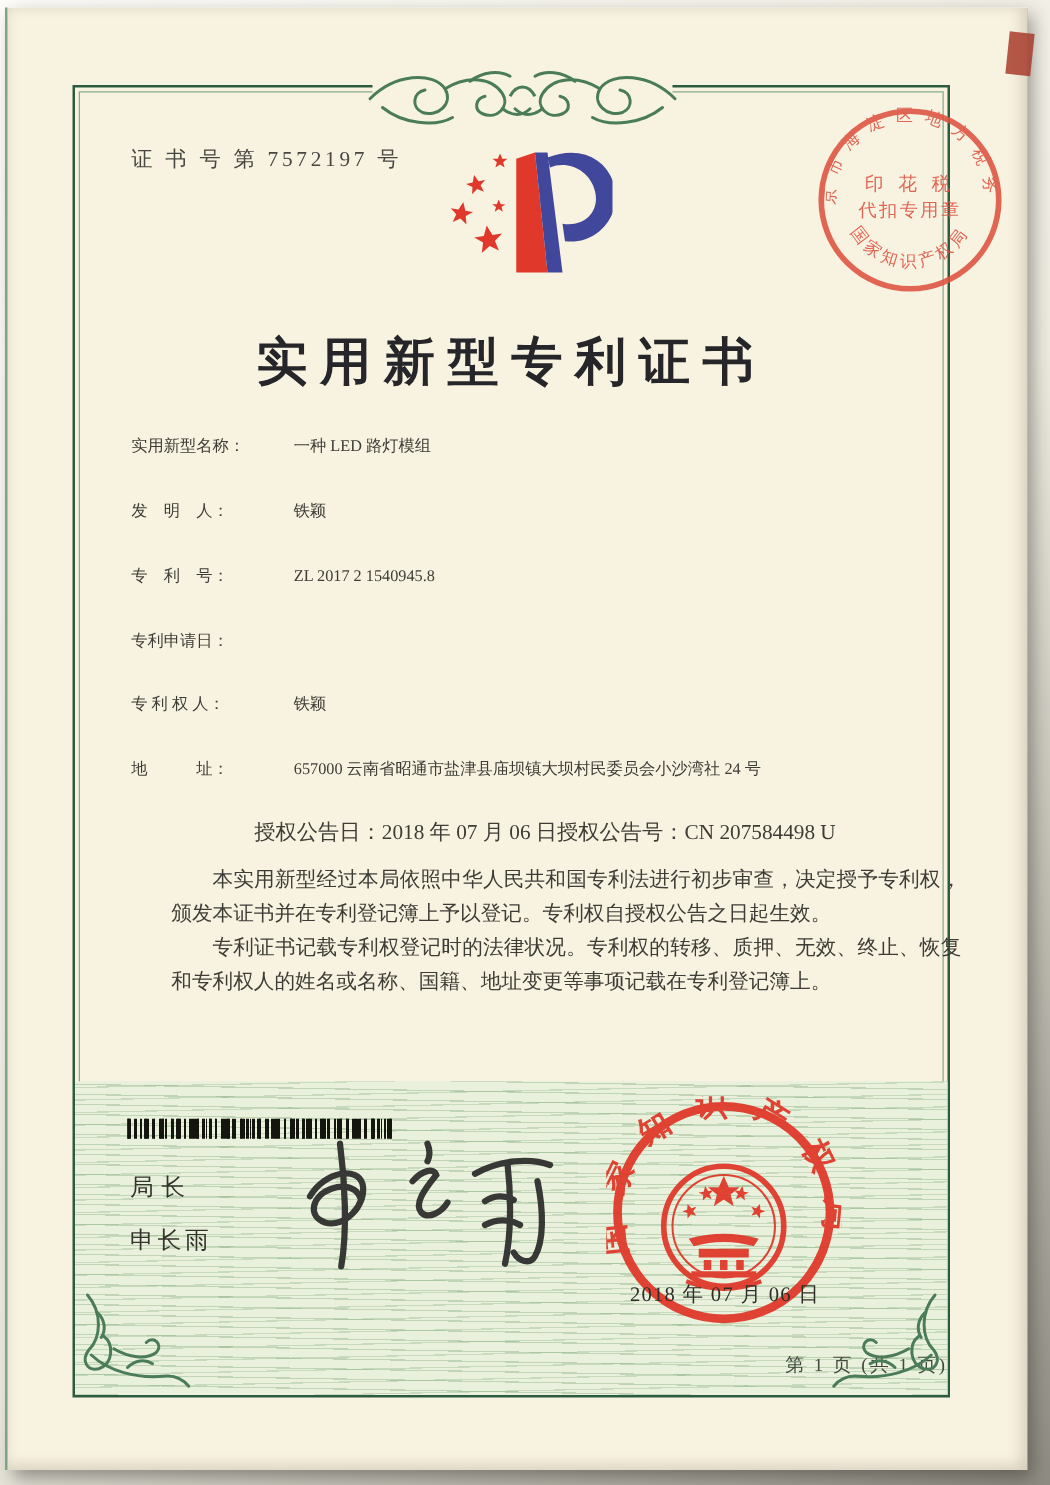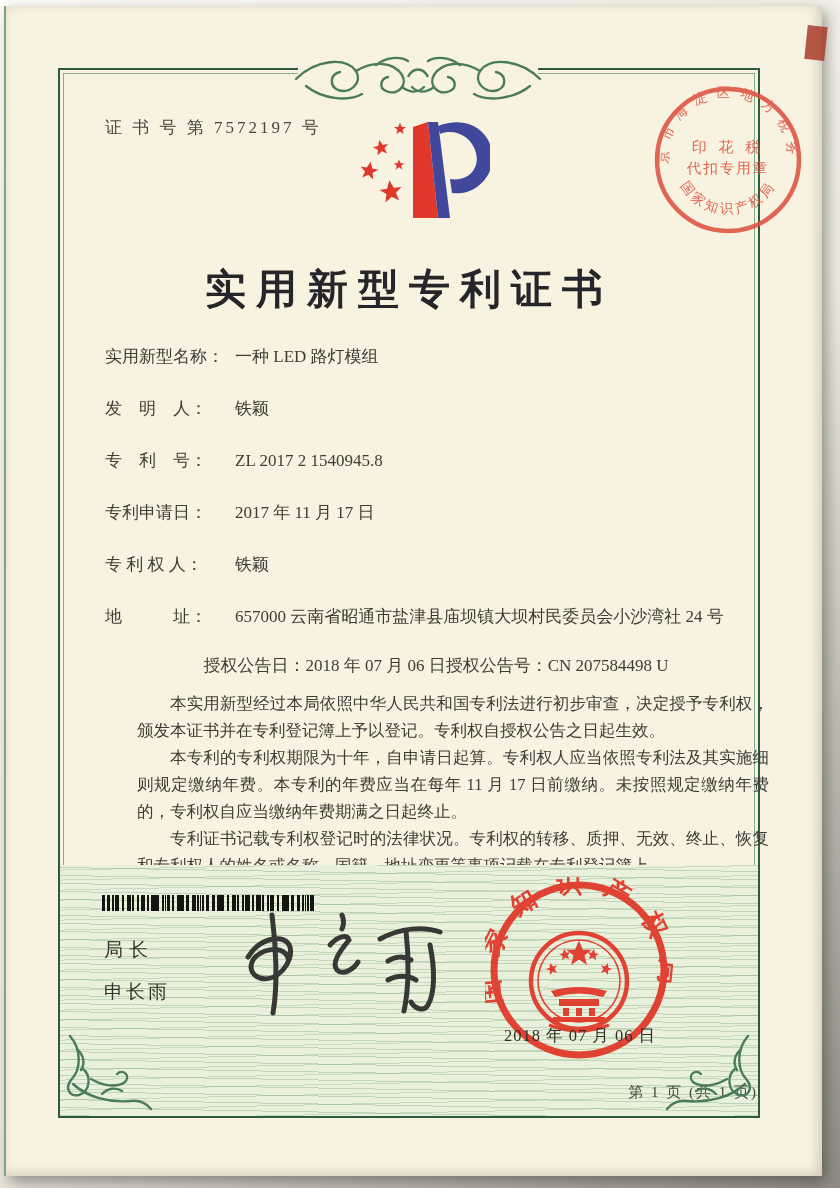--- a/index.html
+++ b/index.html
@@ -33,21 +33,21 @@
   .cert-no {
     position:absolute; left:45px; top:46px;
     font-size:17px; letter-spacing:3px; color:#474740;
   }
   .logo { position:absolute; left:295px; top:44px; width:135px; height:118px; }
   .title {
     position:absolute; left:0; top:178px; width:100%;
     text-align:center; font-size:41px; font-weight:bold; color:#26262a;
     letter-spacing:10px; white-space:nowrap;margin-top:14px;
   }
-  .fields { position:absolute; left:45px; top:275px; width:662px; font-size:17px; }
+  .fields { position:absolute; left:45px; top:275px; width:662px; font-size:13px; }
   .row { display:flex; line-height:23px; margin-bottom:27px; }
   .row .lbl { flex:0 0 130px; white-space:pre; color:#3d3d35; }
   .row .val { flex:1; line-height:27px; margin-top:-2px; }
   .grant-row {
     position:absolute; left:45px; top:584px; width:662px;
     display:flex; justify-content:center; font-size:17px; line-height:23px;
   }
   .paras { position:absolute; left:45px; top:620px; width:664px; font-size:16.5px; line-height:27px; }
   .paras p { text-indent:2em; text-align:justify;margin-left:32px; }
   .band {
@@ -150,21 +150,20 @@
       <div class="row">
         <span class="lbl">发　明　人：</span>
         <span class="val">铁颖</span>
       </div>
       <div class="row">
         <span class="lbl">专　利　号：</span>
         <span class="val">ZL 2017 2 1540945.8</span>
       </div>
       <div class="row">
         <span class="lbl">专利申请日：</span>
-        <span class="val">2017 年 11 月 17 日</span>
       </div>
       <div class="row">
         <span class="lbl">专 利 权 人：</span>
         <span class="val">铁颖</span>
       </div>
       <div class="row">
         <span class="lbl">地　　　址：</span>
         <span class="val">657000 云南省昭通市盐津县庙坝镇大坝村民委员会小沙湾社 24 号</span>
       </div>
     </div>
@@ -173,21 +172,20 @@
       <span>
         <span>授权公告日：</span><span>2018 年 07 月 06 日</span>
       </span>
       <span>
         <span>授权公告号：</span><span>CN 207584498 U</span>
       </span>
     </div>
 
     <div class="paras">
       <p>本实用新型经过本局依照中华人民共和国专利法进行初步审查，决定授予专利权，颁发本证书并在专利登记簿上予以登记。专利权自授权公告之日起生效。</p>
-      <p>本专利的专利权期限为十年，自申请日起算。专利权人应当依照专利法及其实施细则规定缴纳年费。本专利的年费应当在每年 11 月 17 日前缴纳。未按照规定缴纳年费的，专利权自应当缴纳年费期满之日起终止。</p>
       <p>专利证书记载专利权登记时的法律状况。专利权的转移、质押、无效、终止、恢复和专利权人的姓名或名称、国籍、地址变更等事项记载在专利登记簿上。</p>
     </div>
 
     <div class="band">
       <div class="barcode"></div>
 
       <div class="director-title">局长</div>
       <div class="director-name">申长雨</div>
 
       <svg class="signature" viewBox="0 0 240 118" fill="none" stroke="#2a2a2a" stroke-width="5" stroke-linecap="round" opacity="0.92">

